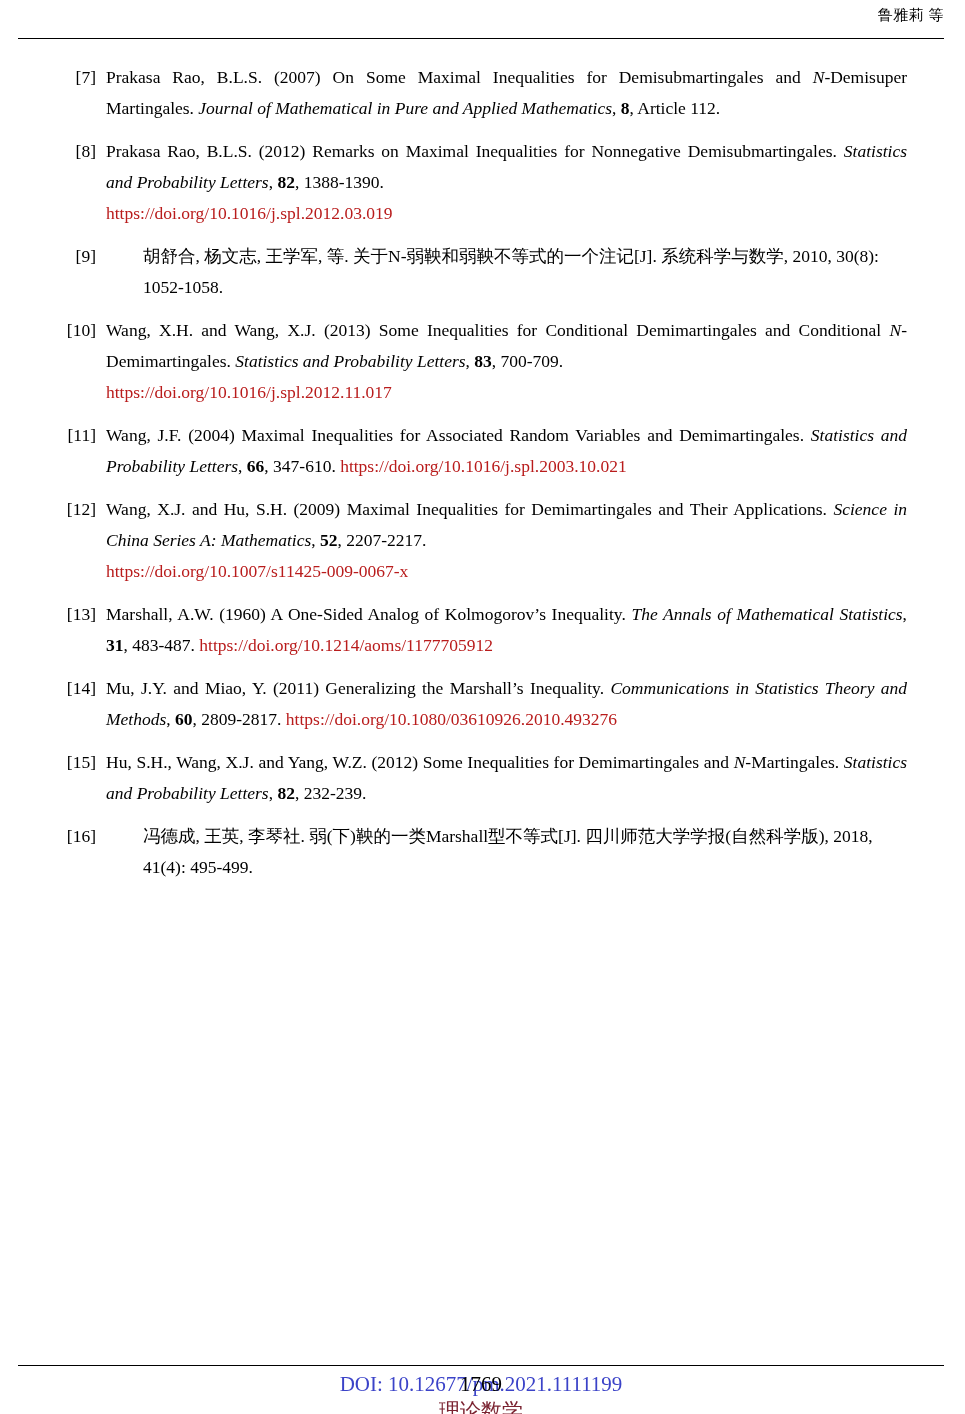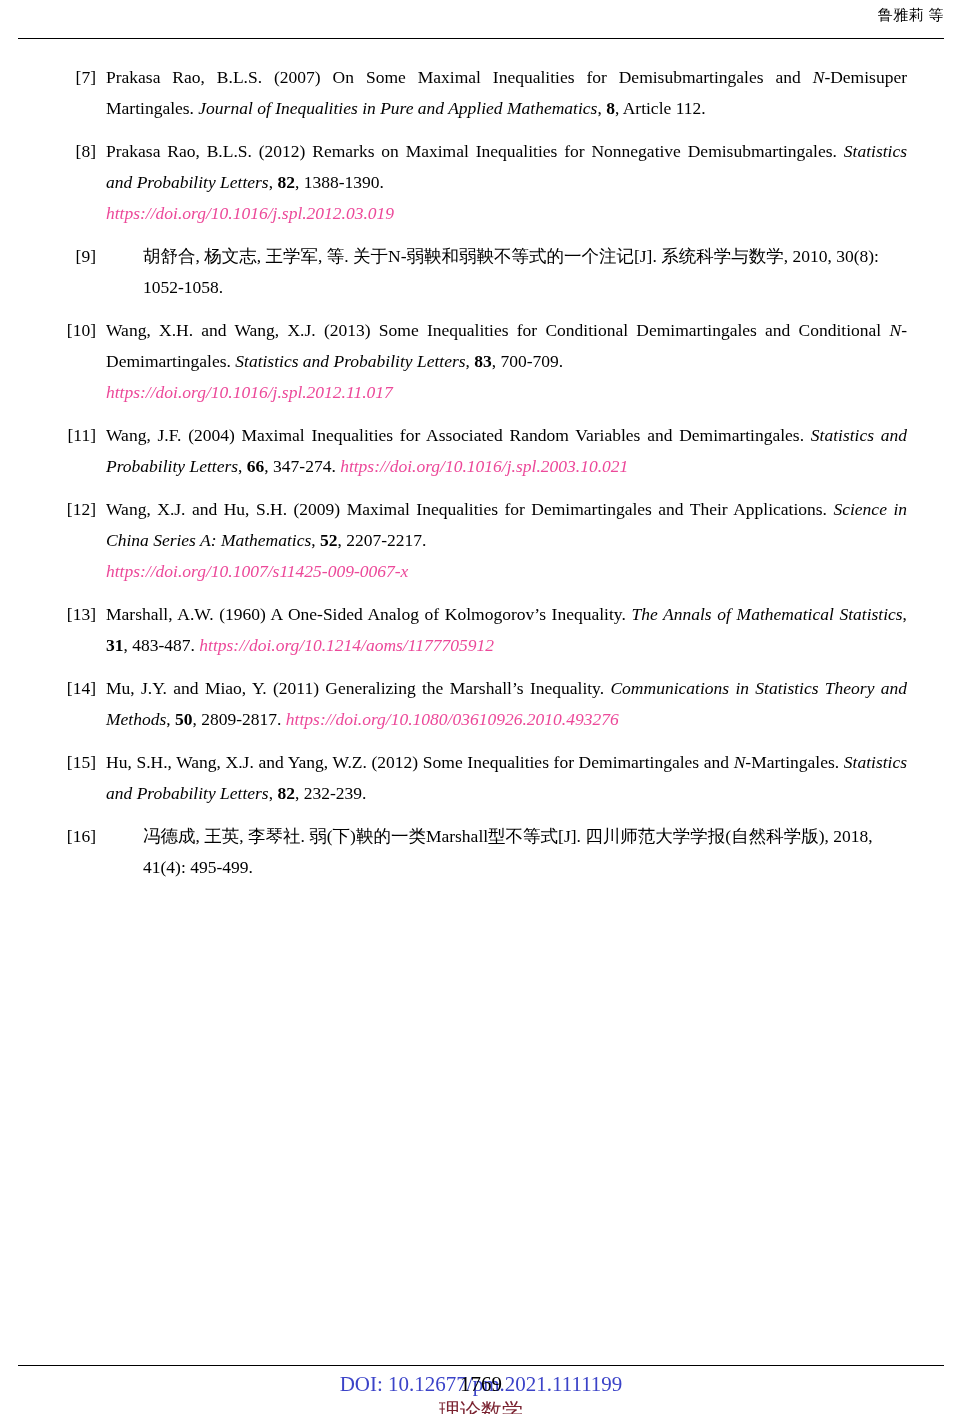--- a/index.html
+++ b/index.html
@@ -83,24 +83,23 @@
     text-align: left;
     margin-left: 37px;
   }
   .ref-body i, .ital {
     font-style: italic;
   }
   .bold {
     font-weight: bold;
   }
   .doi-link {
-    color: #ec4899;
+    color: #b91c1c;
     text-decoration: none;
     word-break: break-all;
-    font-style: italic;
   }
 
   
   .footer-rule {
     position: absolute;
     bottom: 48px;
     left: 18px;
     right: 18px;
     border-top: 1px solid #000;
     height: 0;
@@ -138,49 +137,49 @@
 <div class="page">
 
   <div class="header">
     <span class="header-author">鲁雅莉  等</span>
   </div>
   <div class="header-rule"></div>
 
   <div class="reflist" id="reflist">
       <div class="ref">
         <div class="ref-num">[7]</div>
-        <div class="ref-body"><span>Prakasa Rao, B.L.S. (2007) On Some Maximal Inequalities for Demisubmartingales and </span><span class="ital">N</span><span>-Demisuper Martingales. </span><span class="ital">Journal of Inequalities in Pure and Applied Mathematics</span><span>, </span><span class="bold">8</span><span>, Article 112.</span></div>
+        <div class="ref-body"><span>Prakasa Rao, B.L.S. (2007) On Some Maximal Inequalities for Demisubmartingales and </span><span class="ital">N</span><span>-Demisuper Martingales. </span><span class="ital">Journal of Mathematical in Pure and Applied Mathematics</span><span>, </span><span class="bold">8</span><span>, Article 112.</span></div>
       </div>
       <div class="ref">
         <div class="ref-num">[8]</div>
         <div class="ref-body"><span>Prakasa Rao, B.L.S. (2012) Remarks on Maximal Inequalities for Nonnegative Demisubmartingales. </span><span class="ital">Statistics and Probability Letters</span><span>, </span><span class="bold">82</span><span>, 1388-1390.</span><br><a class="doi-link" href="#">https://doi.org/10.1016/j.spl.2012.03.019</a></div>
       </div>
       <div class="ref">
         <div class="ref-num">[9]</div>
         <div class="ref-body cjk"><span>胡舒合, 杨文志, 王学军, 等. 关于N-弱鞅和弱鞅不等式的一个注记[J]. 系统科学与数学, 2010, 30(8): 1052-1058.</span></div>
       </div>
       <div class="ref">
         <div class="ref-num">[10]</div>
         <div class="ref-body"><span>Wang, X.H. and Wang, X.J. (2013) Some Inequalities for Conditional Demimartingales and Conditional </span><span class="ital">N</span><span>-Demimartingales. </span><span class="ital">Statistics and Probability Letters</span><span>, </span><span class="bold">83</span><span>, 700-709.</span><br><a class="doi-link" href="#">https://doi.org/10.1016/j.spl.2012.11.017</a></div>
       </div>
       <div class="ref">
         <div class="ref-num">[11]</div>
-        <div class="ref-body"><span>Wang, J.F. (2004) Maximal Inequalities for Associated Random Variables and Demimartingales. </span><span class="ital">Statistics and Probability Letters</span><span>, </span><span class="bold">66</span><span>, 347-274. </span><a class="doi-link" href="#">https://doi.org/10.1016/j.spl.2003.10.021</a></div>
+        <div class="ref-body"><span>Wang, J.F. (2004) Maximal Inequalities for Associated Random Variables and Demimartingales. </span><span class="ital">Statistics and Probability Letters</span><span>, </span><span class="bold">66</span><span>, 347-610. </span><a class="doi-link" href="#">https://doi.org/10.1016/j.spl.2003.10.021</a></div>
       </div>
       <div class="ref">
         <div class="ref-num">[12]</div>
         <div class="ref-body"><span>Wang, X.J. and Hu, S.H. (2009) Maximal Inequalities for Demimartingales and Their Applications. </span><span class="ital">Science in China Series A: Mathematics</span><span>, </span><span class="bold">52</span><span>, 2207-2217.</span><br><a class="doi-link" href="#">https://doi.org/10.1007/s11425-009-0067-x</a></div>
       </div>
       <div class="ref">
         <div class="ref-num">[13]</div>
         <div class="ref-body"><span>Marshall, A.W. (1960) A One-Sided Analog of Kolmogorov’s Inequality. </span><span class="ital">The Annals of Mathematical Statistics</span><span>, </span><span class="bold">31</span><span>, 483-487. </span><a class="doi-link" href="#">https://doi.org/10.1214/aoms/1177705912</a></div>
       </div>
       <div class="ref">
         <div class="ref-num">[14]</div>
-        <div class="ref-body"><span>Mu, J.Y. and Miao, Y. (2011) Generalizing the Marshall’s Inequality. </span><span class="ital">Communications in Statistics Theory and Methods</span><span>, </span><span class="bold">50</span><span>, 2809-2817. </span><a class="doi-link" href="#">https://doi.org/10.1080/03610926.2010.493276</a></div>
+        <div class="ref-body"><span>Mu, J.Y. and Miao, Y. (2011) Generalizing the Marshall’s Inequality. </span><span class="ital">Communications in Statistics Theory and Methods</span><span>, </span><span class="bold">60</span><span>, 2809-2817. </span><a class="doi-link" href="#">https://doi.org/10.1080/03610926.2010.493276</a></div>
       </div>
       <div class="ref">
         <div class="ref-num">[15]</div>
         <div class="ref-body"><span>Hu, S.H., Wang, X.J. and Yang, W.Z. (2012) Some Inequalities for Demimartingales and </span><span class="ital">N</span><span>-Martingales. </span><span class="ital">Statistics and Probability Letters</span><span>, </span><span class="bold">82</span><span>, 232-239.</span><br></div>
       </div>
       <div class="ref">
         <div class="ref-num">[16]</div>
         <div class="ref-body cjk"><span>冯德成, 王英, 李琴社. 弱(下)鞅的一类Marshall型不等式[J]. 四川师范大学学报(自然科学版), 2018, 41(4): 495-499.</span></div>
       </div>
     </div>

